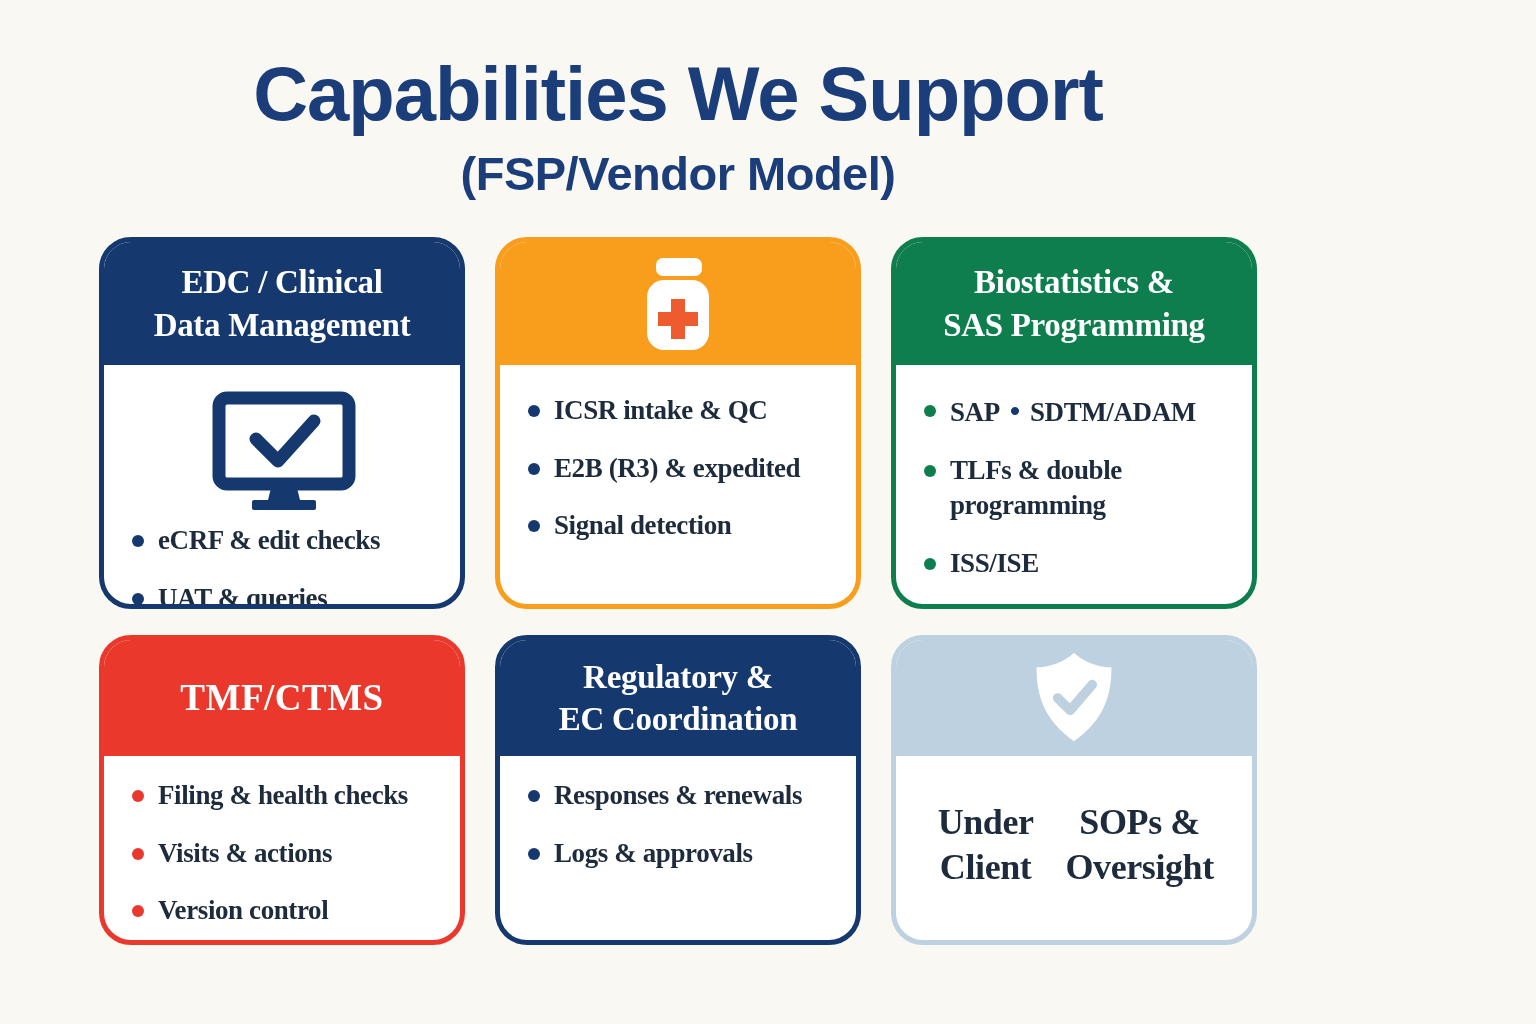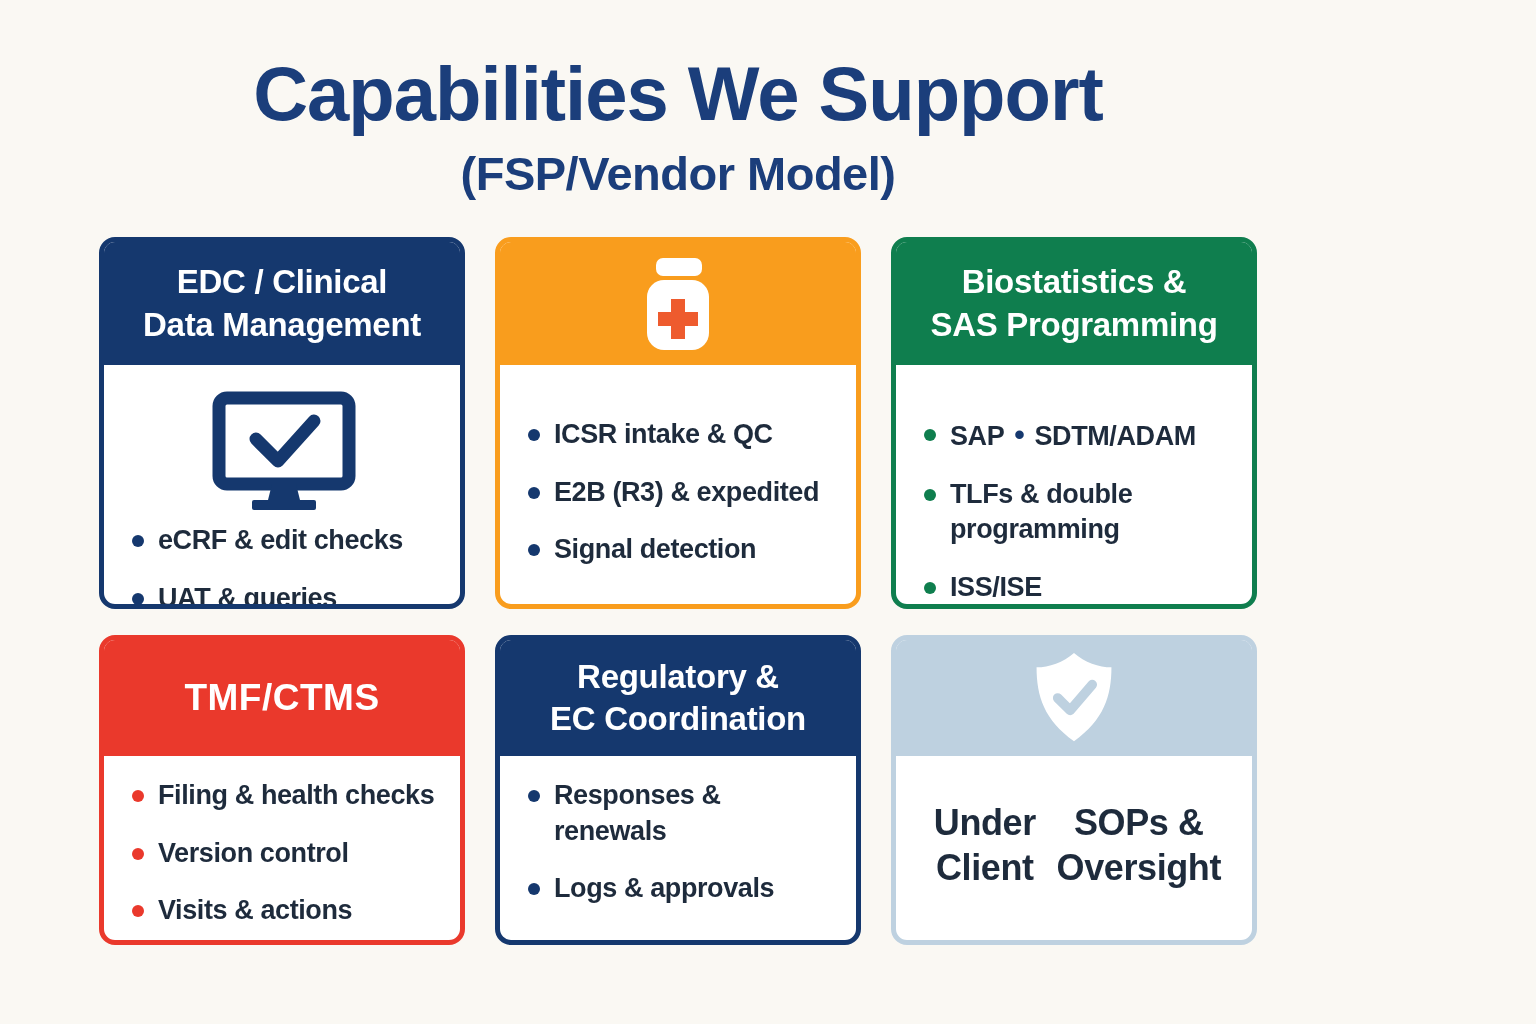--- a/index.html
+++ b/index.html
@@ -29,22 +29,22 @@
 
   
   .grid {
     width:1158px; margin:36px auto 0 auto;
     display:grid; grid-template-columns:repeat(3,1fr);
     column-gap:30px; row-gap:26px;
   }
   .card {
     background:var(--white);
     border:5px solid var(--accent);
-    border-radius:16px; overflow:hidden;
-    display:flex; flex-direction:column;
+    border-radius:32px; overflow:hidden;
+    display:flex; flex-direction:column;font-family:Liberation Serif, serif;
   }
   .row-top { height:372px; }
   .row-bottom { height:310px; }
   .c-navy  { --accent:var(--navy); }
   .c-orange{ --accent:var(--orange); }
   .c-green { --accent:var(--green); }
   .c-red   { --accent:var(--red); }
   .c-steel { --accent:var(--steel); }
 
   .card-header {
@@ -72,21 +72,21 @@
 
   
   .icon-wrap { display:flex; justify-content:center; align-items:center; }
   .monitor-wrap { flex:1; padding:4px 0 10px 0; }
   .center-body {
     flex:1; display:flex; flex-direction:row;
     align-items:center; justify-content:center; text-align:center;
     padding-bottom:28px;
   }
   .center-body .cline { font-size:36px; font-weight:700; color:var(--text); line-height:1.25; letter-spacing:-0.4px; }
-  .pv-body { padding-top:52px; }
+  .pv-body { padding-top:28px; }
   .pv-body li { margin-bottom:27px; }
 </style>
 </head>
 <body>
 
 <div class="canvas">
 
   <div class="page-head">
     <h1>Capabilities We Support</h1>
     <h2>(FSP/Vendor Model)</h2>
@@ -177,25 +177,25 @@
         <span class="hline hline-big">TMF/CTMS</span>
       </div>
       <div class="card-body">
         <ul class="bullets">
           <li>
             <span class="dot"></span>
             <span class="btxt">Filing &amp; health checks</span>
           </li>
           <li>
             <span class="dot"></span>
+            <span class="btxt">Visits &amp; actions</span>
+          </li>
+          <li>
+            <span class="dot"></span>
             <span class="btxt">Version control</span>
-          </li>
-          <li>
-            <span class="dot"></span>
-            <span class="btxt">Visits &amp; actions</span>
           </li>
         </ul>
       </div>
     </section>
 
     <section class="card c-navy row-bottom">
       <div class="card-header">
         <span class="hline">Regulatory &amp;</span>
         <span class="hline">EC Coordination</span>
       </div>

